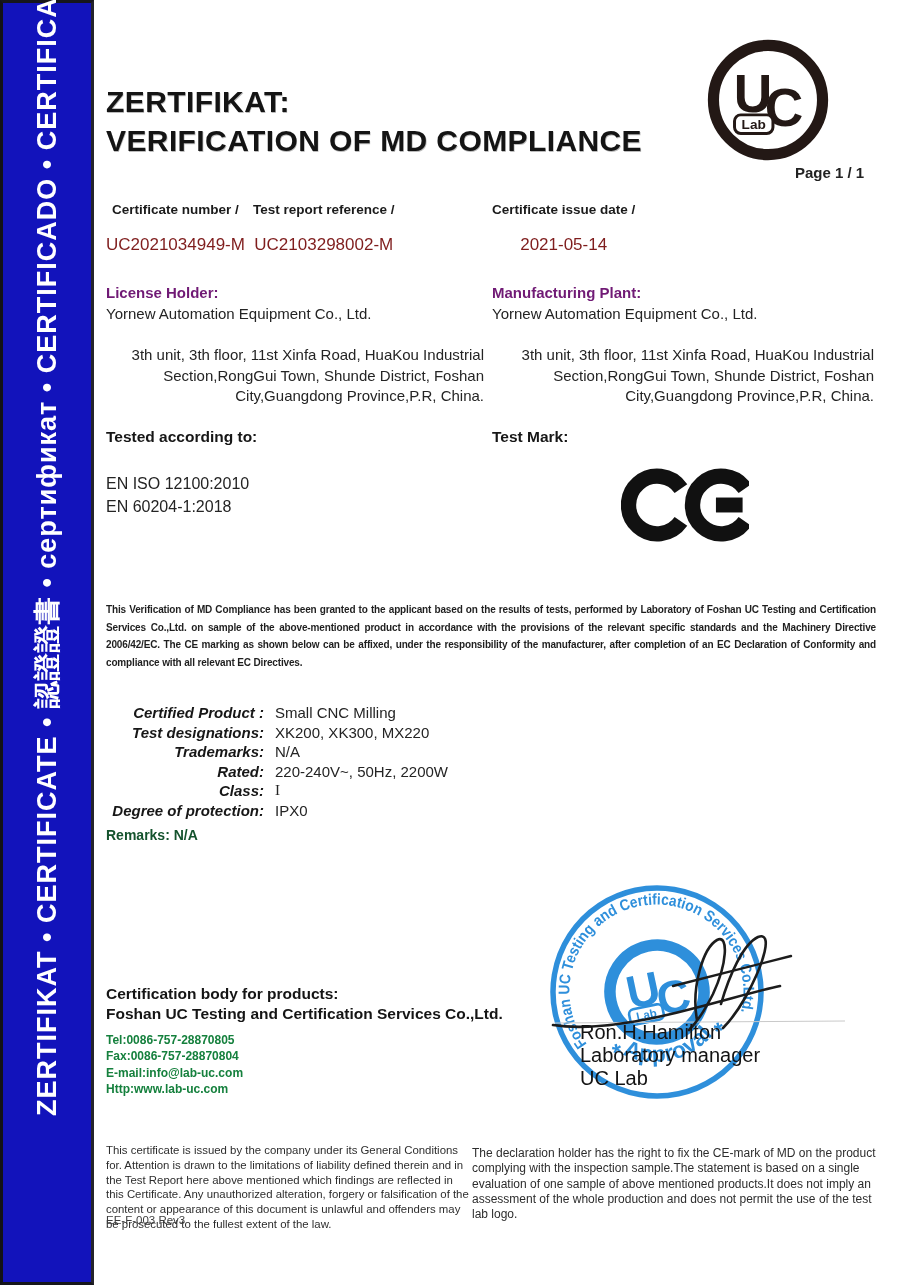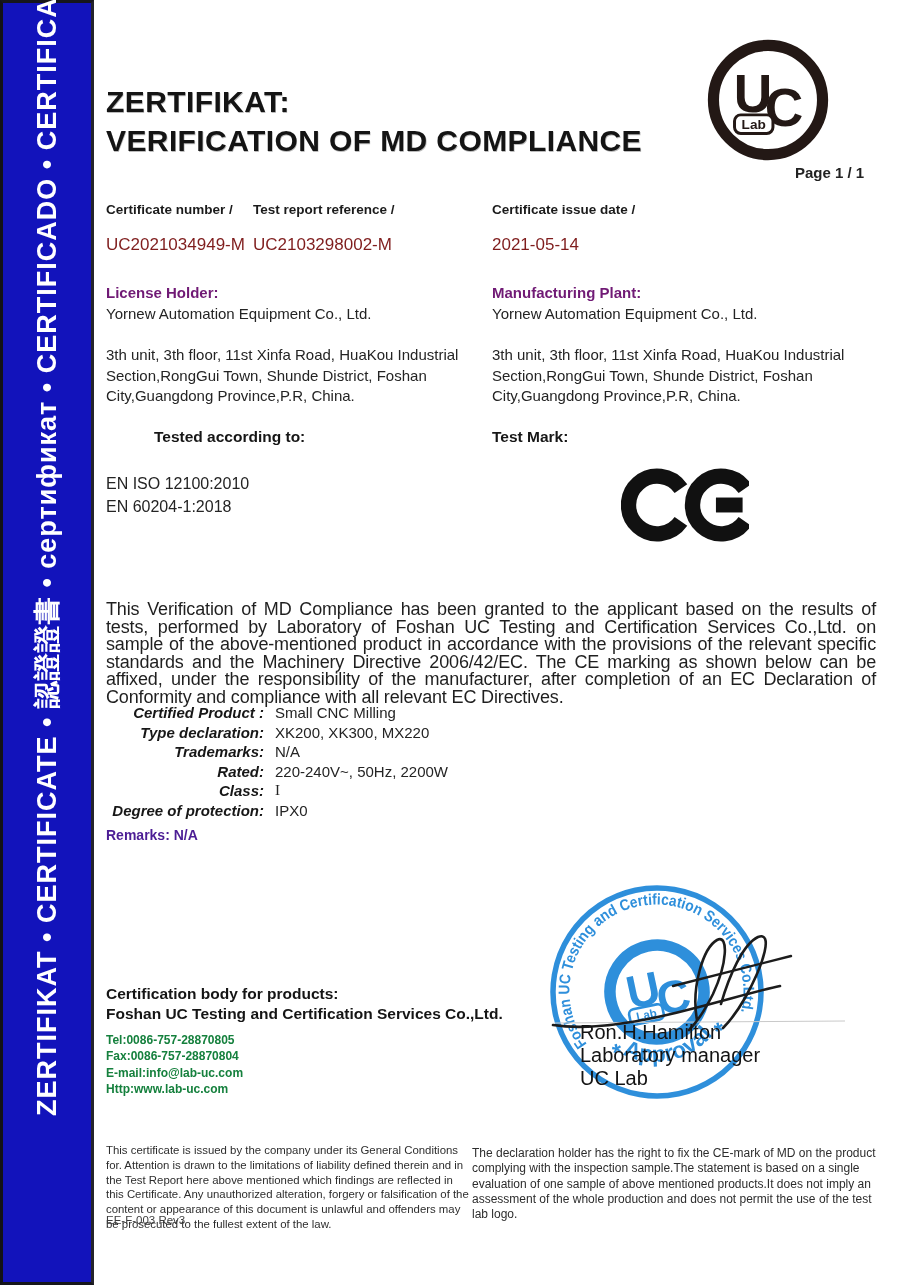--- a/index.html
+++ b/index.html
@@ -26,48 +26,48 @@
   }
   
   .title {
     position:absolute; left:106px; top:82px;
     font-size:30px; font-weight:bold; color:#141414; line-height:39px;
     letter-spacing:0.4px; text-shadow:0.6px 0.6px 0 rgba(60,60,60,0.35);
   }
   .uc-logo { position:absolute; left:706px; top:38px; width:124px; height:124px; }
   .page-label { position:absolute; left:795px; top:164px; font-size:15px; font-weight:bold; color:#222; }
   
-  .meta-col { position:absolute; top:202px; }
+  .meta-col { position:absolute; top:202px;text-align:center; }
   .meta-col .m-label { font-size:13.5px; font-weight:bold; color:#1b1b1b; }
   .meta-col .m-value { margin-top:18px; font-size:17px; color:#7f1d1d; }
   .meta-1 { left:106px; } .meta-2 { left:253px; } .meta-3 { left:492px; }
   
   .party { position:absolute; top:283px; font-size:15px; line-height:20.5px; color:#242424; }
   .party .p-head { font-weight:bold; color:#701a75; }
-  .party .p-addr { margin-top:21px; }
+  .party .p-addr { margin-top:21px;text-align:right; }
   .party-left  { left:106px; width:378px; }
   .party-right { left:492px; width:382px; }
   
   .sec-head { position:absolute; top:428px; font-size:15.5px; font-weight:bold; color:#161616; }
-  .sec-head-left { left:106px;margin-left:48px; } .sec-head-right { left:492px; }
+  .sec-head-left { left:106px; } .sec-head-right { left:492px; }
   .standards { position:absolute; left:106px; top:472px; font-size:16px; line-height:23px; color:#242424; }
   .ce-mark { position:absolute; left:621px; top:461px; width:128px; height:88px; }
   
   .grant {
     position:absolute; left:106px; top:601px; width:770px;
-    font-size:18px; line-height:17.6px; letter-spacing:-0.15px;
-    color:#1f1f1f; text-align:justify;
+    font-size:10px; line-height:17.6px; letter-spacing:-0.15px;
+    color:#1f1f1f; text-align:justify;font-weight:bold;
   }
   
   .spec { position:absolute; left:106px; top:703px; width:520px; }
   .spec-row { display:flex; line-height:19.5px; font-size:15px; }
   .spec-label { width:158px; text-align:right; font-weight:bold; font-style:italic; color:#171717; padding-right:11px; flex:none; }
   .spec-value { color:#242424; }
   .spec-row.serif-val .spec-value { font-family:"Liberation Serif", serif; }
-  .remarks { position:absolute; left:106px; top:827px; font-size:14px; font-weight:bold; color:#4c1d95; }
+  .remarks { position:absolute; left:106px; top:827px; font-size:14px; font-weight:bold; color:#14532d; }
   
   .cert-body { position:absolute; left:106px; top:984px; font-size:15.5px; font-weight:bold; line-height:20px; color:#151515; }
   .contacts { position:absolute; left:106px; top:1032px; font-size:12px; font-weight:bold; line-height:16.3px; color:#15803d; }
   
   .stamp { position:absolute; left:538px; top:873px; width:238px; height:238px; opacity:0.93; }
   .signature-svg { position:absolute; left:545px; top:928px; width:350px; height:120px; }
   .signature-block { position:absolute; left:580px; top:1021px; font-size:20px; line-height:23px; color:#131313; }
   
   .foot-left  { position:absolute; left:106px; top:1143px; width:366px; font-size:11.4px; line-height:14.8px; color:#2d2d2d; }
   .foot-right { position:absolute; left:472px; top:1146px; width:412px; font-size:12px;  line-height:15.3px; color:#2d2d2d; }
@@ -140,21 +140,21 @@
   </div>
 
   <div class="grant">This Verification of MD Compliance has been granted to the applicant based on the results of tests, performed by Laboratory of Foshan UC Testing and Certification Services Co.,Ltd. on sample of the above-mentioned product in accordance with the provisions of the relevant specific standards and the Machinery Directive 2006/42/EC. The CE marking as shown below can be affixed, under the responsibility of the manufacturer, after completion of an EC Declaration of Conformity and compliance with all relevant EC Directives.</div>
 
   <div class="spec">
     <div class="spec-row">
       <div class="spec-label">Certified Product :</div>
       <div class="spec-value">Small CNC Milling</div>
     </div>
     <div class="spec-row">
-      <div class="spec-label">Type declaration:</div>
+      <div class="spec-label">Test designations:</div>
       <div class="spec-value">XK200, XK300, MX220</div>
     </div>
     <div class="spec-row">
       <div class="spec-label">Trademarks:</div>
       <div class="spec-value">N/A</div>
     </div>
     <div class="spec-row">
       <div class="spec-label">Rated:</div>
       <div class="spec-value">220-240V~, 50Hz,  2200W</div>
     </div>

